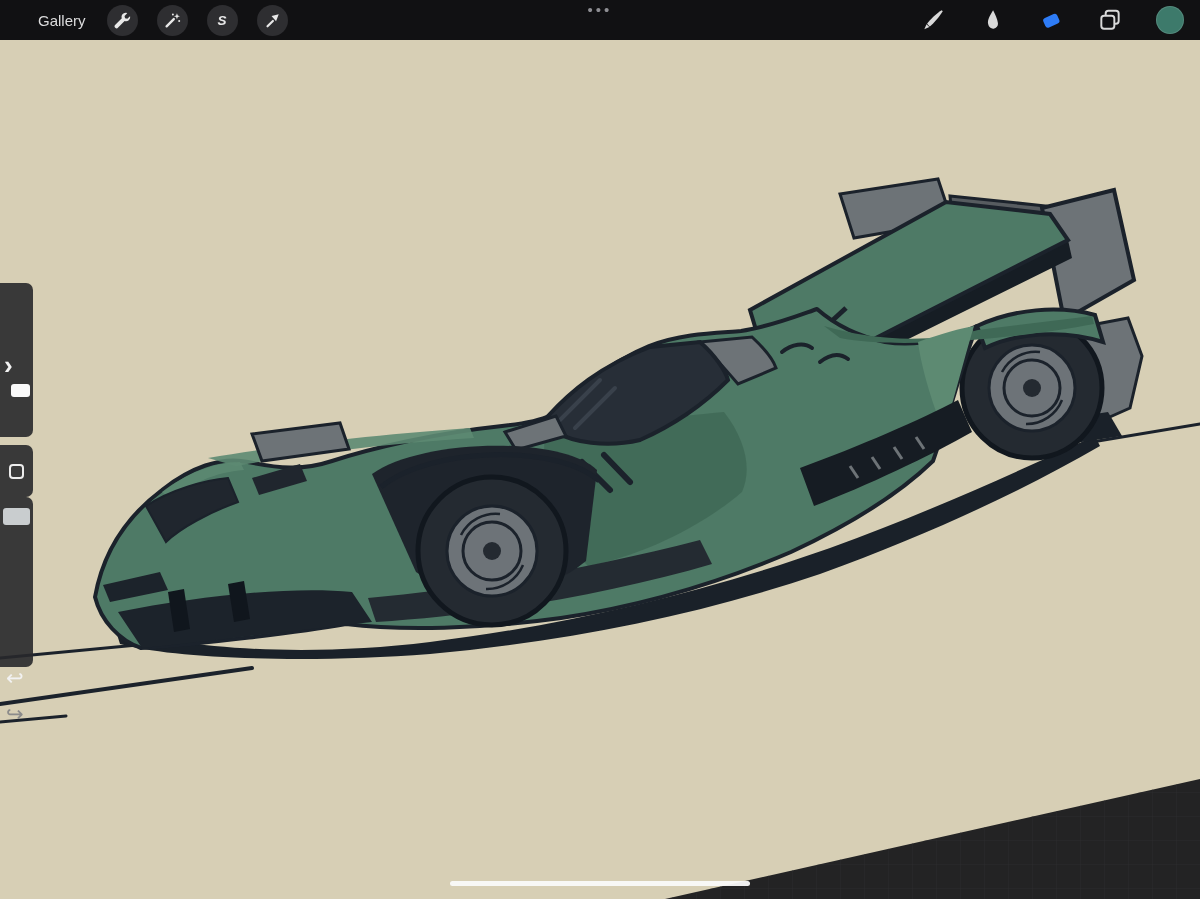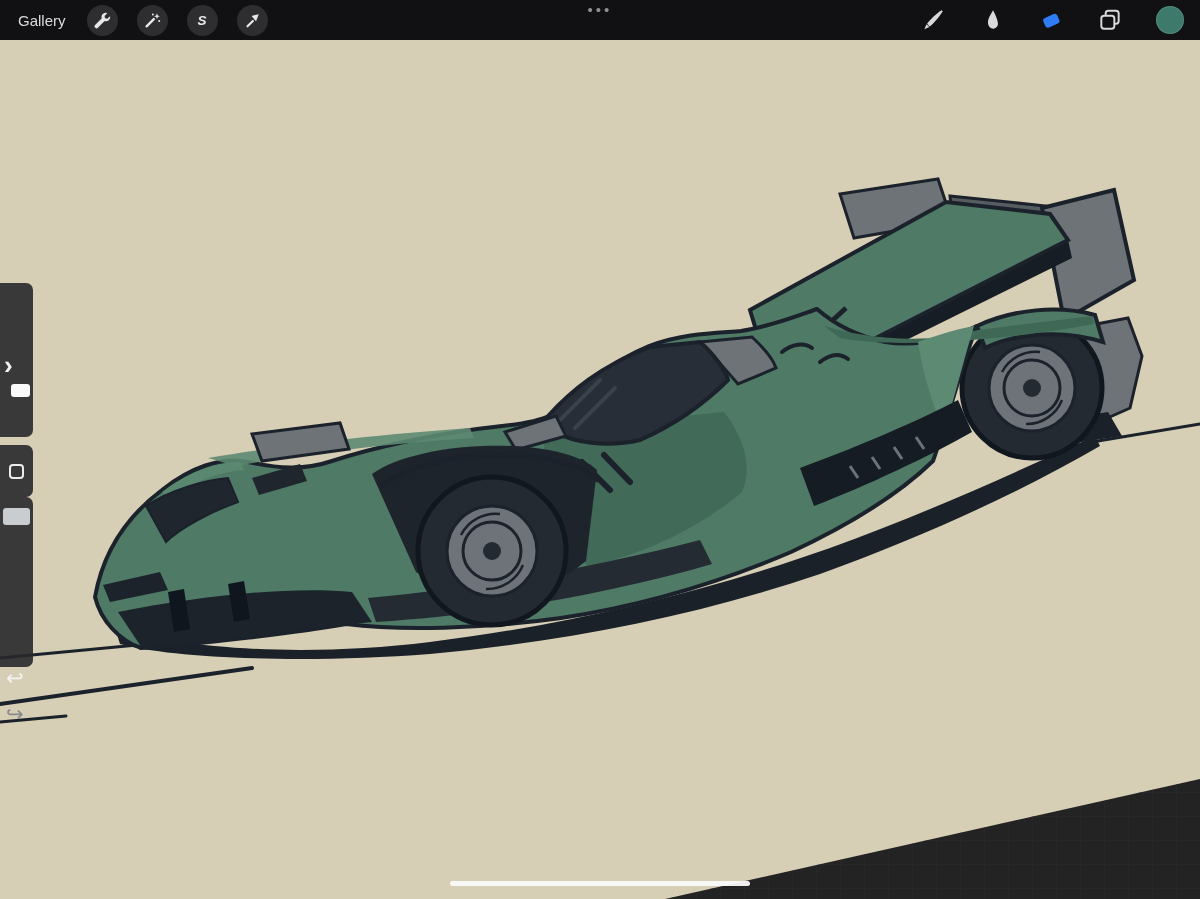--- a/index.html
+++ b/index.html
@@ -21,21 +21,21 @@
   svg{display:block}
   .f-ink{fill:var(--shadow-ink)} .f-green{fill:var(--car-green)}
   .f-greenl{fill:var(--car-green-light)} .f-greend{fill:var(--car-green-dark)}
   .f-gray{fill:var(--part-gray)} .f-grayd{fill:var(--part-gray-dark)}
   .f-glass{fill:var(--glass)} .f-tire{fill:var(--tire)} .f-rim{fill:var(--rim)}
   .s-ink{stroke:var(--ink)} .no-f{fill:none}
 
   
   .topbar{position:absolute;top:0;left:0;width:1200px;height:40px;background:var(--bar-bg);
     z-index:5;display:flex;align-items:center;}
-  .tb-left{display:flex;align-items:center;gap:19px;padding-left:18px;}
+  .tb-left{display:flex;align-items:center;gap:19px;padding-left:18px;margin-left:20px;}
   .gallery{color:var(--icon-gray);font-size:15px;margin-right:2px;cursor:default;}
   .cbtn{width:31px;height:31px;border-radius:50%;background:var(--button-bg);
     display:flex;align-items:center;justify-content:center;}
   .tb-dots{position:absolute;left:0;right:0;top:1px;text-align:center;color:var(--dots-gray);
     font-size:15px;letter-spacing:3px;pointer-events:none;}
   .tb-right{position:absolute;right:16px;top:0;height:40px;display:flex;align-items:center;gap:33px;}
   .swatch{width:28px;height:28px;border-radius:50%;background:var(--swatch);
     box-shadow:inset 0 0 0 1px rgba(255,255,255,.12);}
 
   

